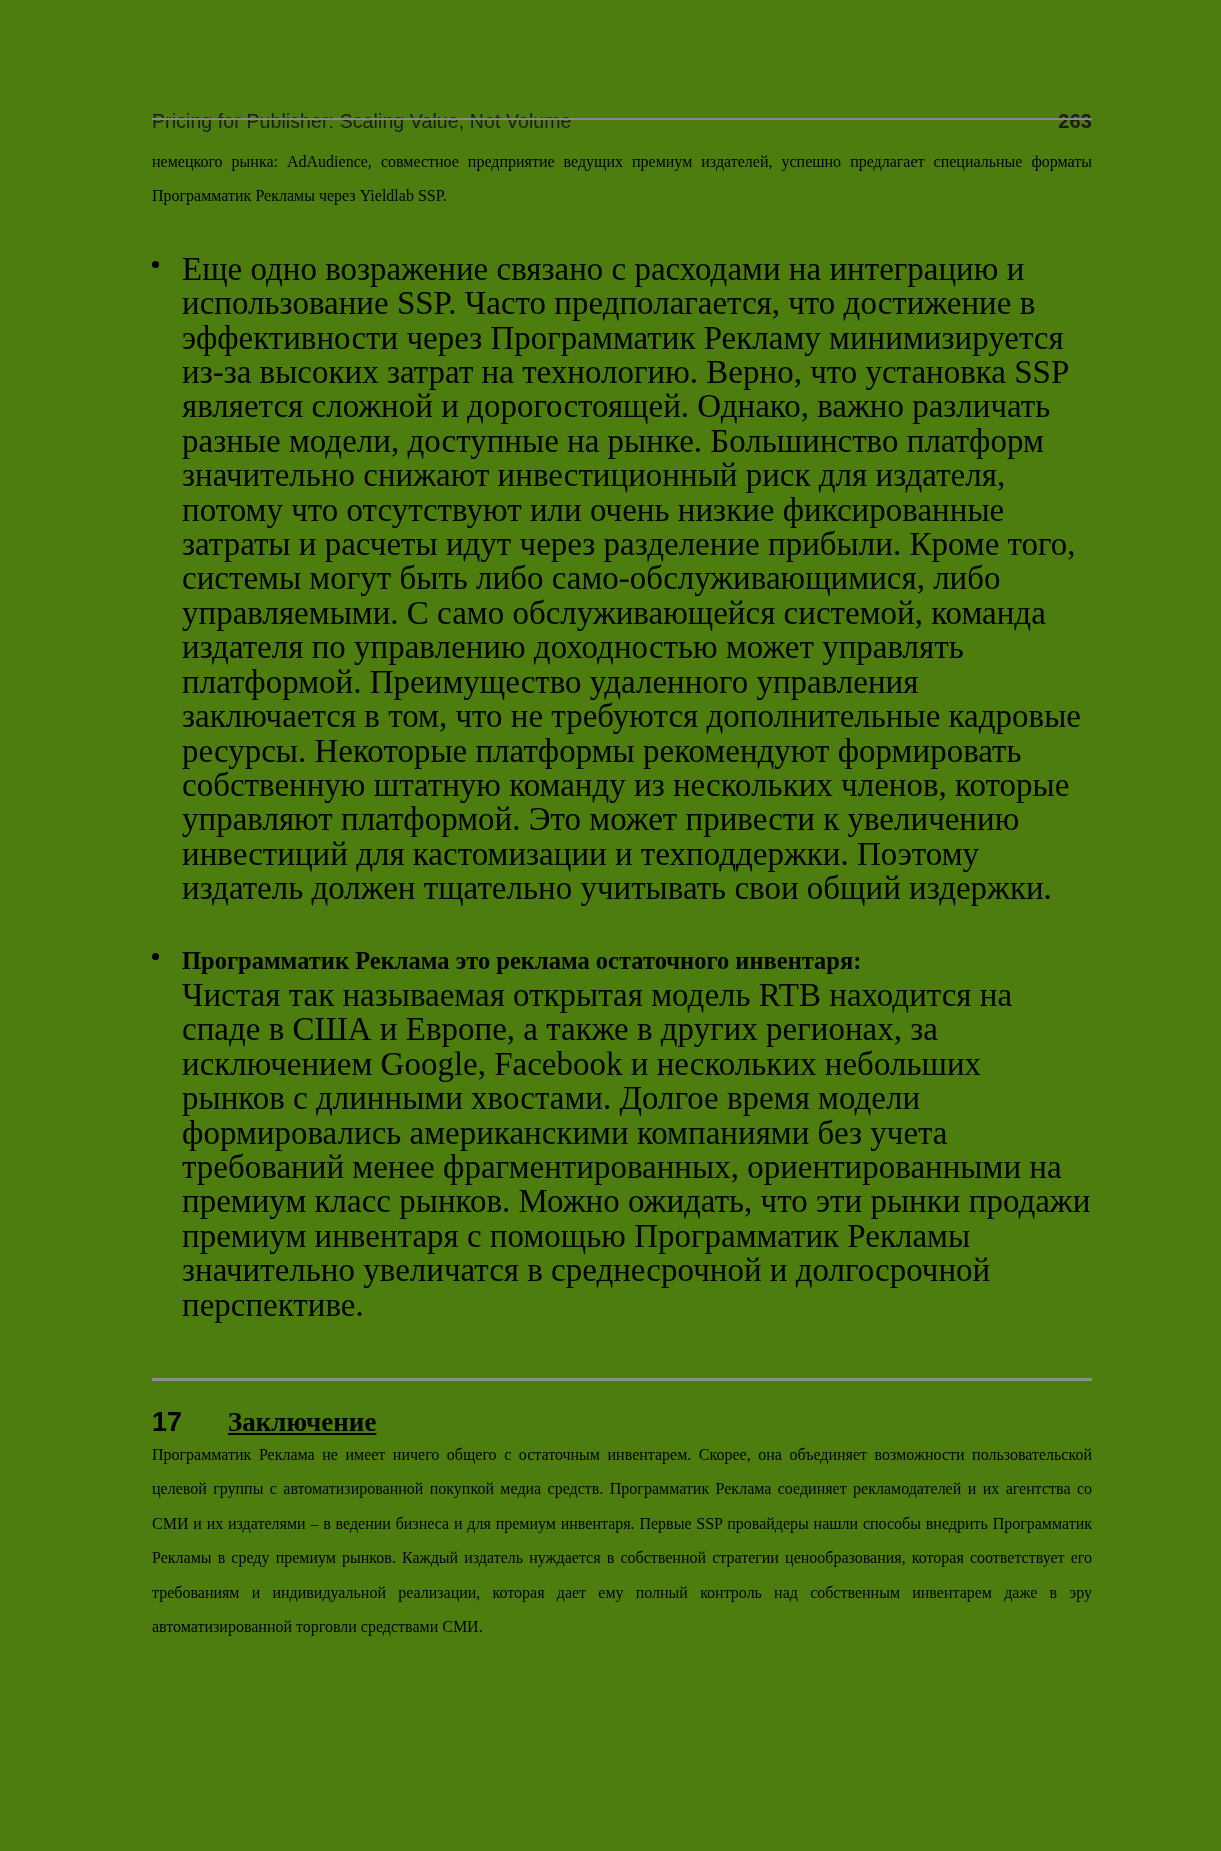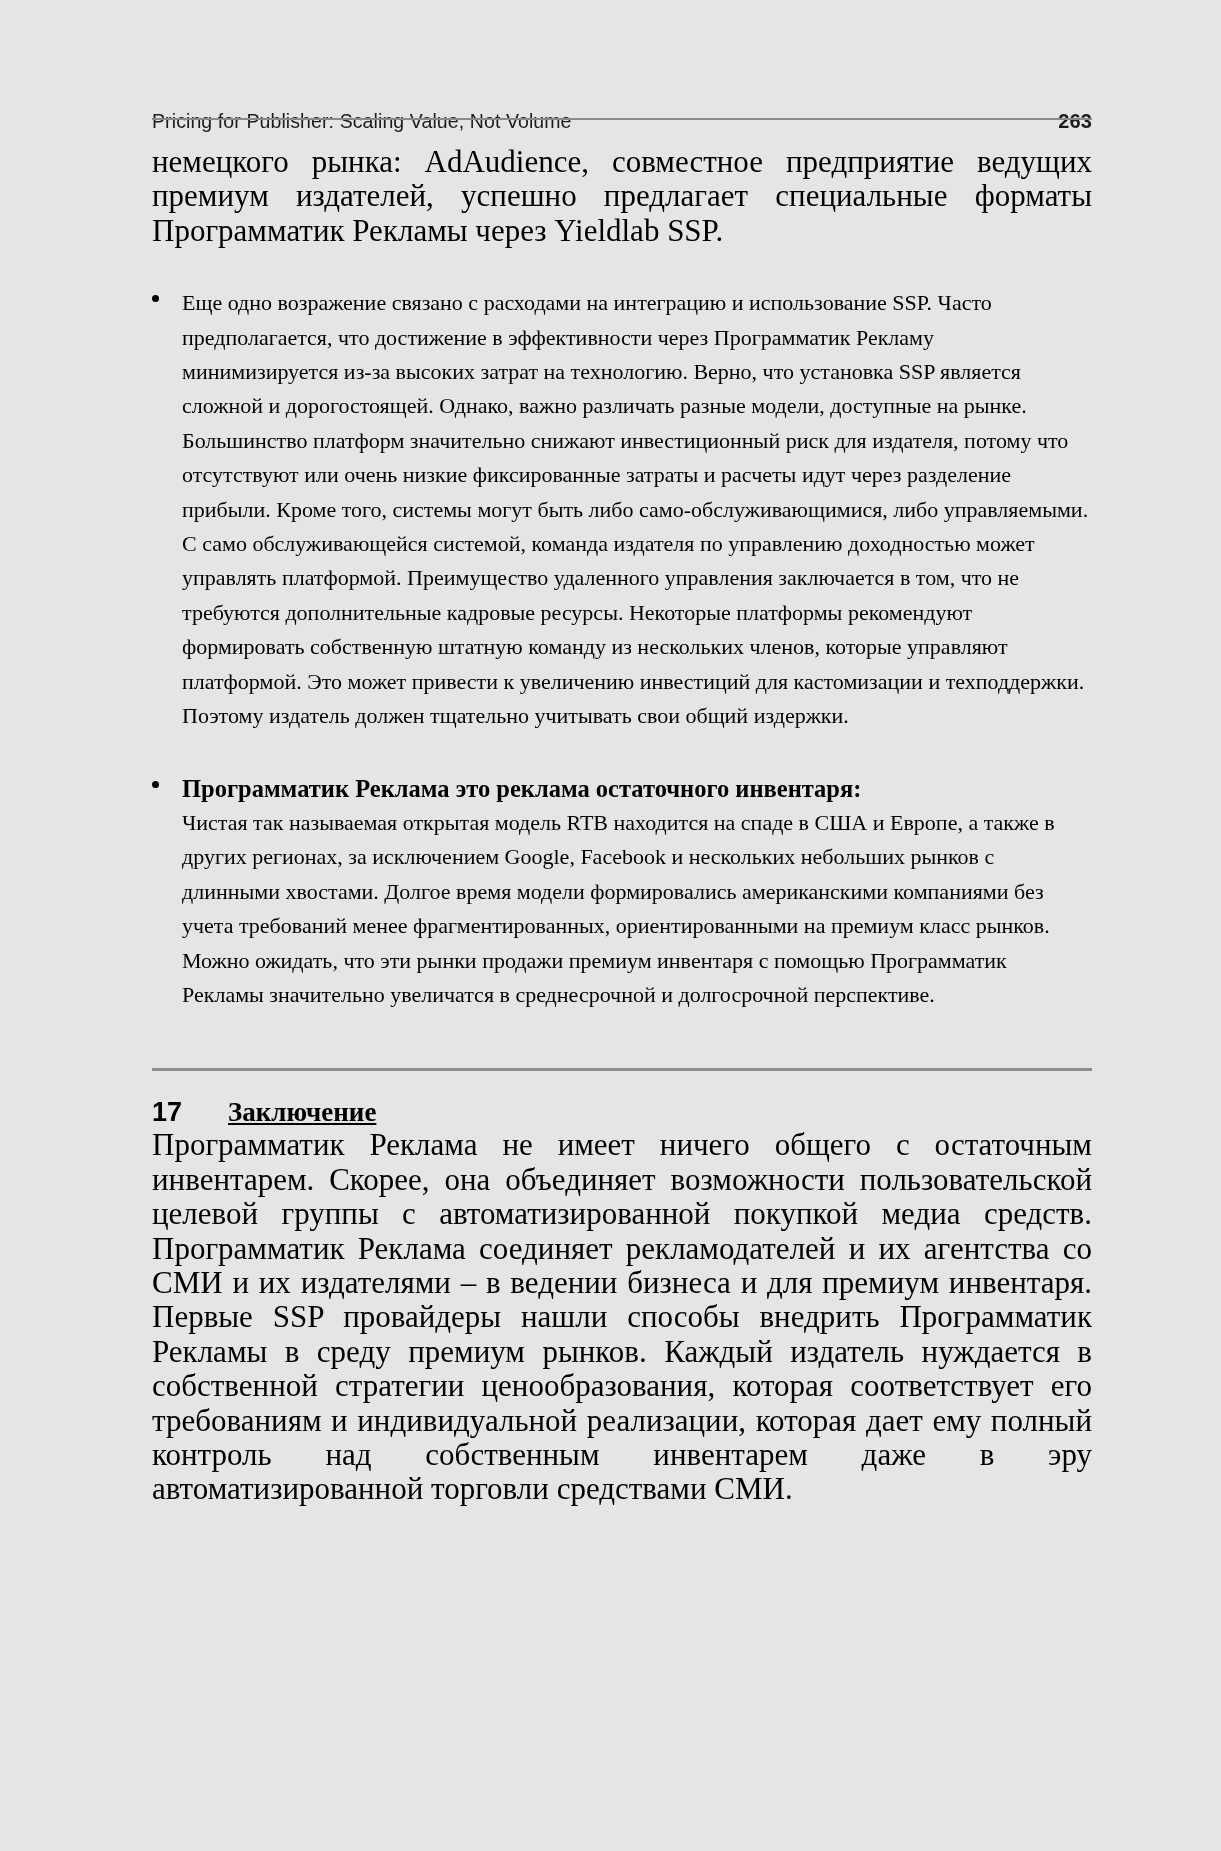--- a/index.html
+++ b/index.html
@@ -6,21 +6,21 @@
   html, body {
     margin: 0;
     padding: 0;
     background: #ffffff;
   }
   .page {
     position: relative;
     width: 1221px;
     height: 1851px;
     margin: 0 auto;
-    background: #e5e5e5;
+    background: #4d7c0f;
     box-sizing: border-box;
     font-family: "Liberation Serif", "DejaVu Serif", serif;
     color: #000000;
     overflow: hidden;
   }
 
   
   .running-head {
     position: absolute;
     left: 152px;
@@ -54,21 +54,21 @@
   
   .content {
     position: absolute;
     left: 152px;
     top: 145px;
     width: 940px;
   }
 
   p.body {
     margin: 0;
-    font-size: 31px;
+    font-size: 16px;
     line-height: 34.4px;
     text-align: justify;
     text-justify: inter-word;
     hyphens: none;
   }
 
   .para-intro {
     margin-bottom: 0;
   }
 
@@ -88,21 +88,21 @@
     border-radius: 50%;
   }
   .bullet-title {
     margin: 0;
     font-size: 24.5px;
     line-height: 34.4px;
     font-weight: 700;
   }
   .bullet-body {
     margin: 0;
-    font-size: 22px;
+    font-size: 33px;
     line-height: 34.4px;
     text-align: left;
   }
 
   
   .section-rule {
     margin-top: 56px;
     width: 940px;
     height: 3px;
     background: #8d8d8d;

